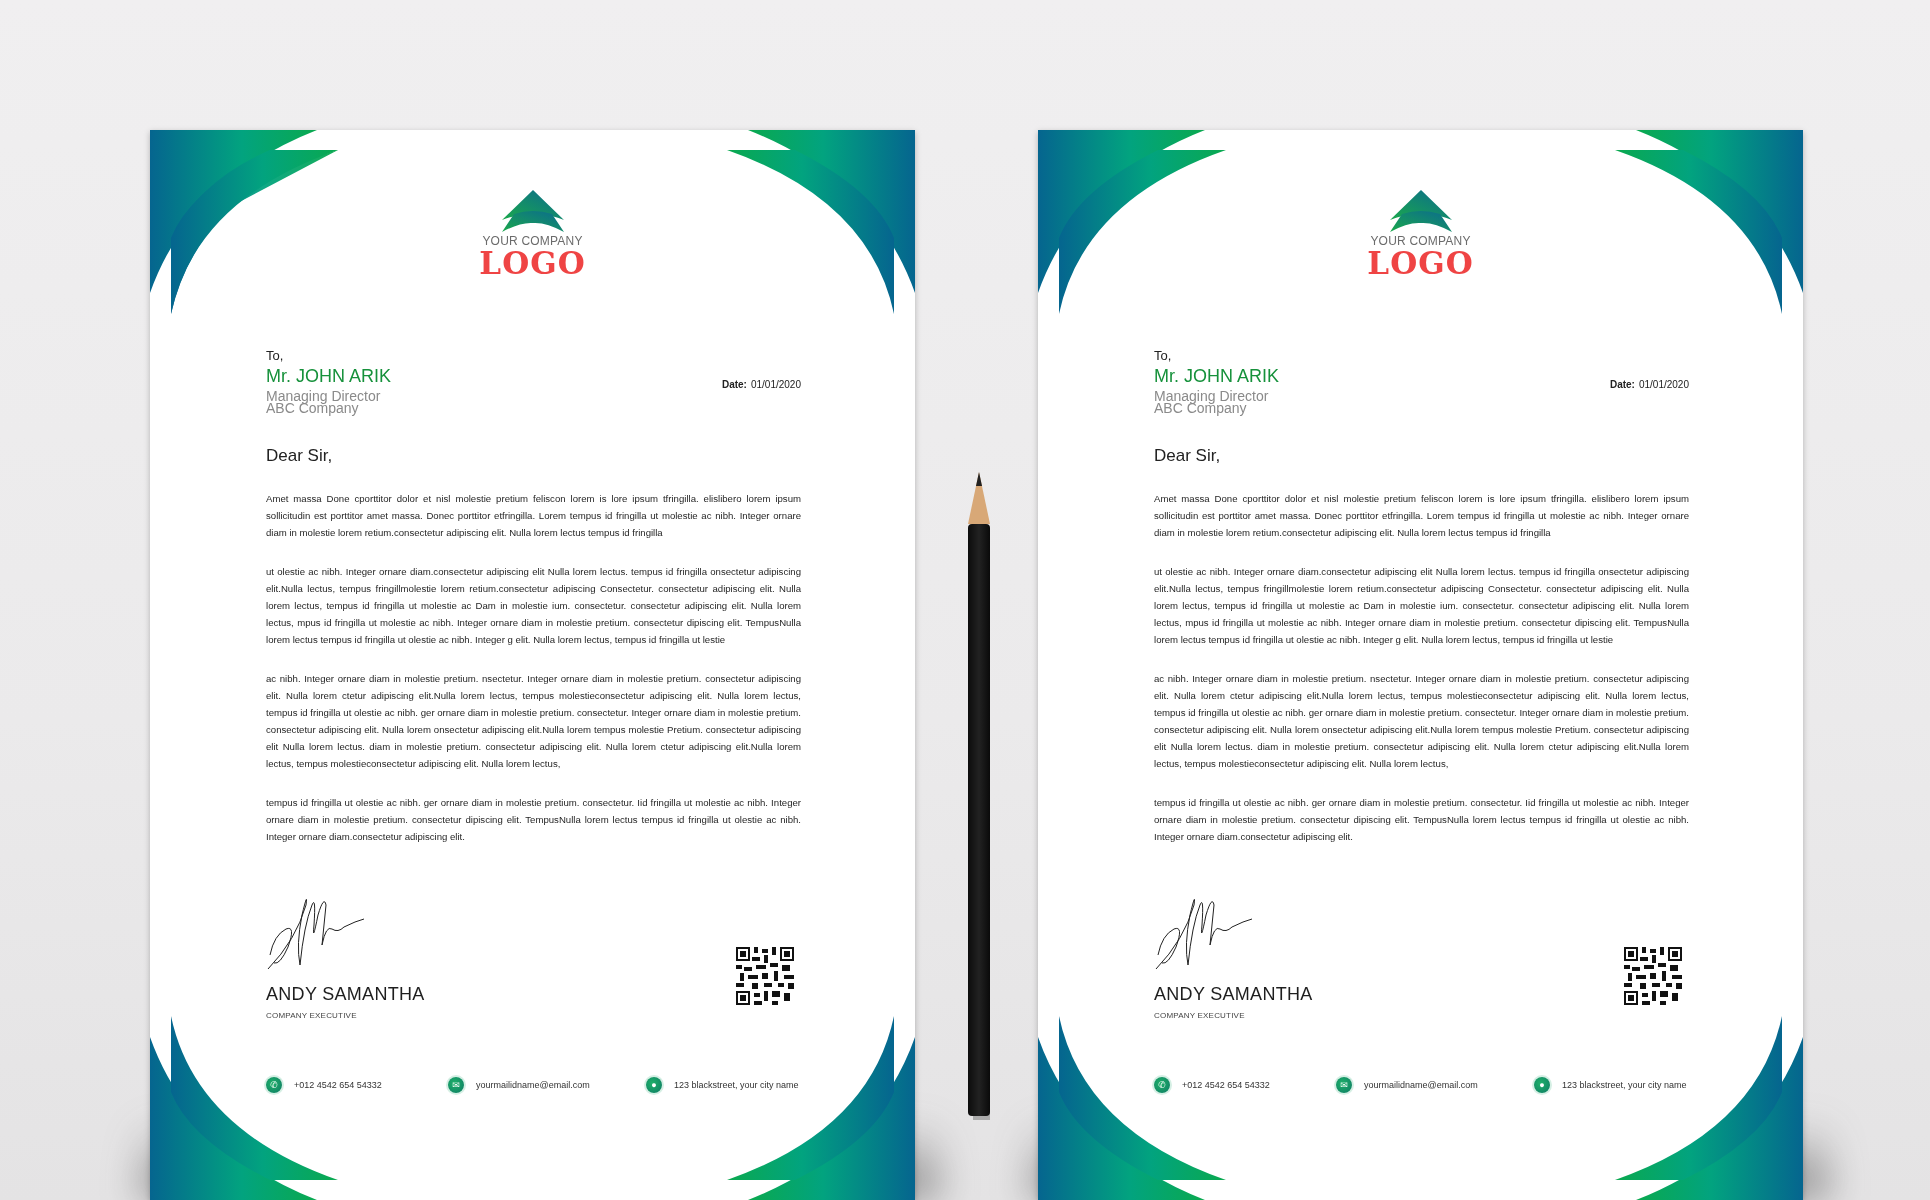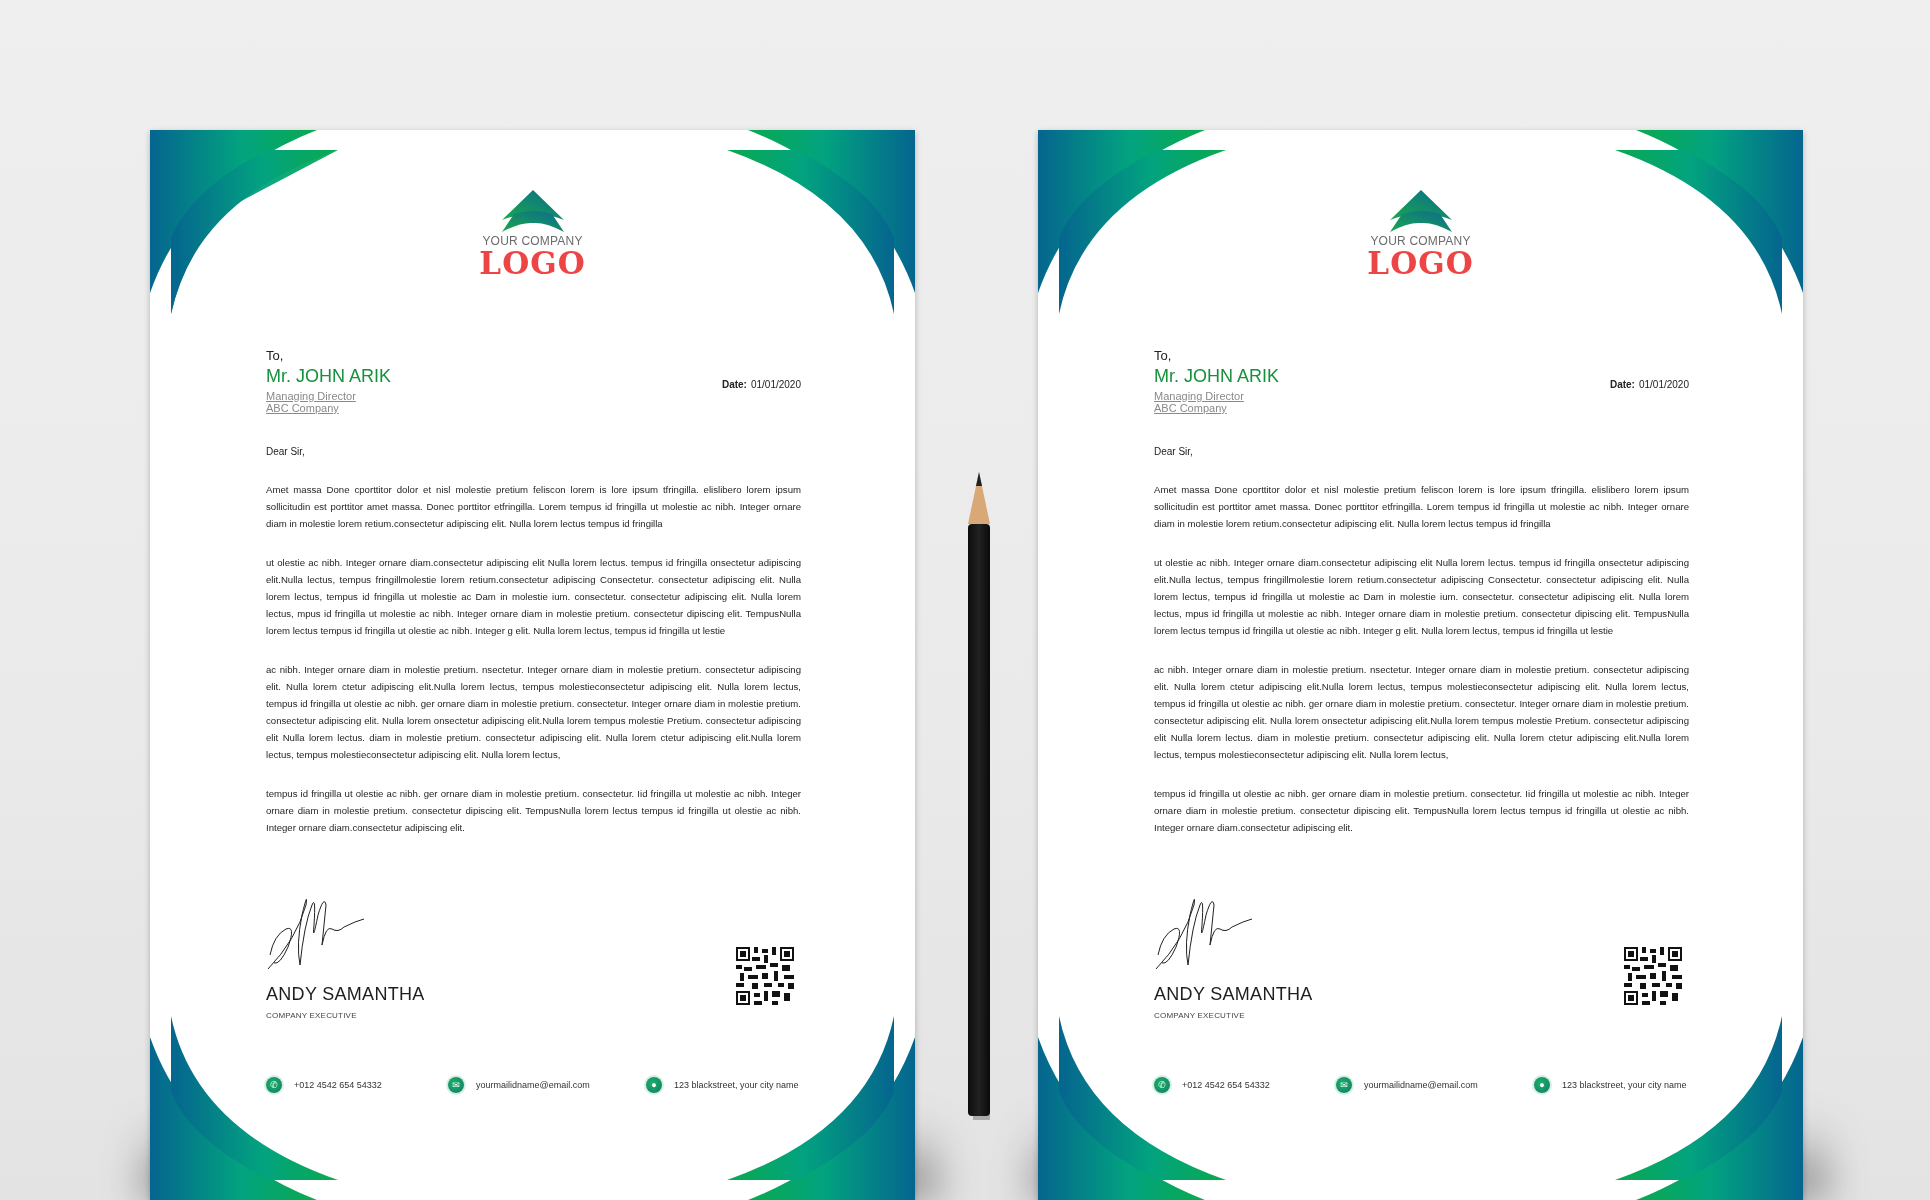--- a/index.html
+++ b/index.html
@@ -10,24 +10,24 @@
   .sheet{position:absolute;top:82px;width:765px;height:1070px;background:#fff;overflow:hidden;
     box-shadow:0 2px 6px rgba(0,0,0,0.25);margin-top:48px;}
   .sheet svg.deco{position:absolute;left:0;top:0;}
   .logo{position:absolute;left:0;right:0;top:60px;text-align:center;}
   .logo .mark{display:block;margin:0 auto;}
   .logo .tag{font-size:12px;color:#6b6b6b;letter-spacing:0.2px;margin-top:2px;}
   .logo .word{font-family:"DejaVu Serif","Liberation Serif",serif;font-weight:bold;font-size:31px;color:#ef4444;line-height:30px;letter-spacing:1px;}
   .content{position:absolute;left:116px;right:114px;top:218px;color:#222;}
   .to{font-size:13px;}
   .recip{font-size:18px;font-weight:normal;color:#16913b;margin-top:3px;}
-  .meta{font-size:11px;color:#8a8a8a;line-height:12px;margin-top:3px;text-decoration:underline;}
+  .meta{font-size:14px;color:#8a8a8a;line-height:12px;margin-top:3px;}
   .date{position:absolute;right:0;top:31px;font-size:10px;color:#222;}
   .date b{font-weight:bold;margin-right:4px;}
-  .greet{font-size:10px;margin-top:32px;}
+  .greet{font-size:17px;margin-top:32px;}
   .para{font-size:9.6px;line-height:17px;text-align:justify;margin-top:22px;color:#262626;}
   .para.first{margin-top:24px;}
   .sig{position:absolute;left:116px;top:755px;}
   .signame{position:absolute;left:116px;top:854px;font-size:18px;color:#1e1e1e;letter-spacing:0.3px;}
   .sigtitle{position:absolute;left:116px;top:881px;font-size:8px;color:#444;letter-spacing:0.2px;}
   .qr{position:absolute;left:586px;top:817px;width:58px;height:58px;}
   .footer{position:absolute;left:116px;right:114px;top:947px;height:20px;font-size:9px;color:#333;}
   .fitem{position:absolute;top:0;display:flex;align-items:center;}
   .ficon{width:16px;height:16px;border-radius:50%;background:radial-gradient(circle at 40% 40%,#1fb06a,#0d7a63);
     box-shadow:0 0 0 2px #d5efe4;display:flex;align-items:center;justify-content:center;color:#fff;font-size:9px;margin-right:12px;}

